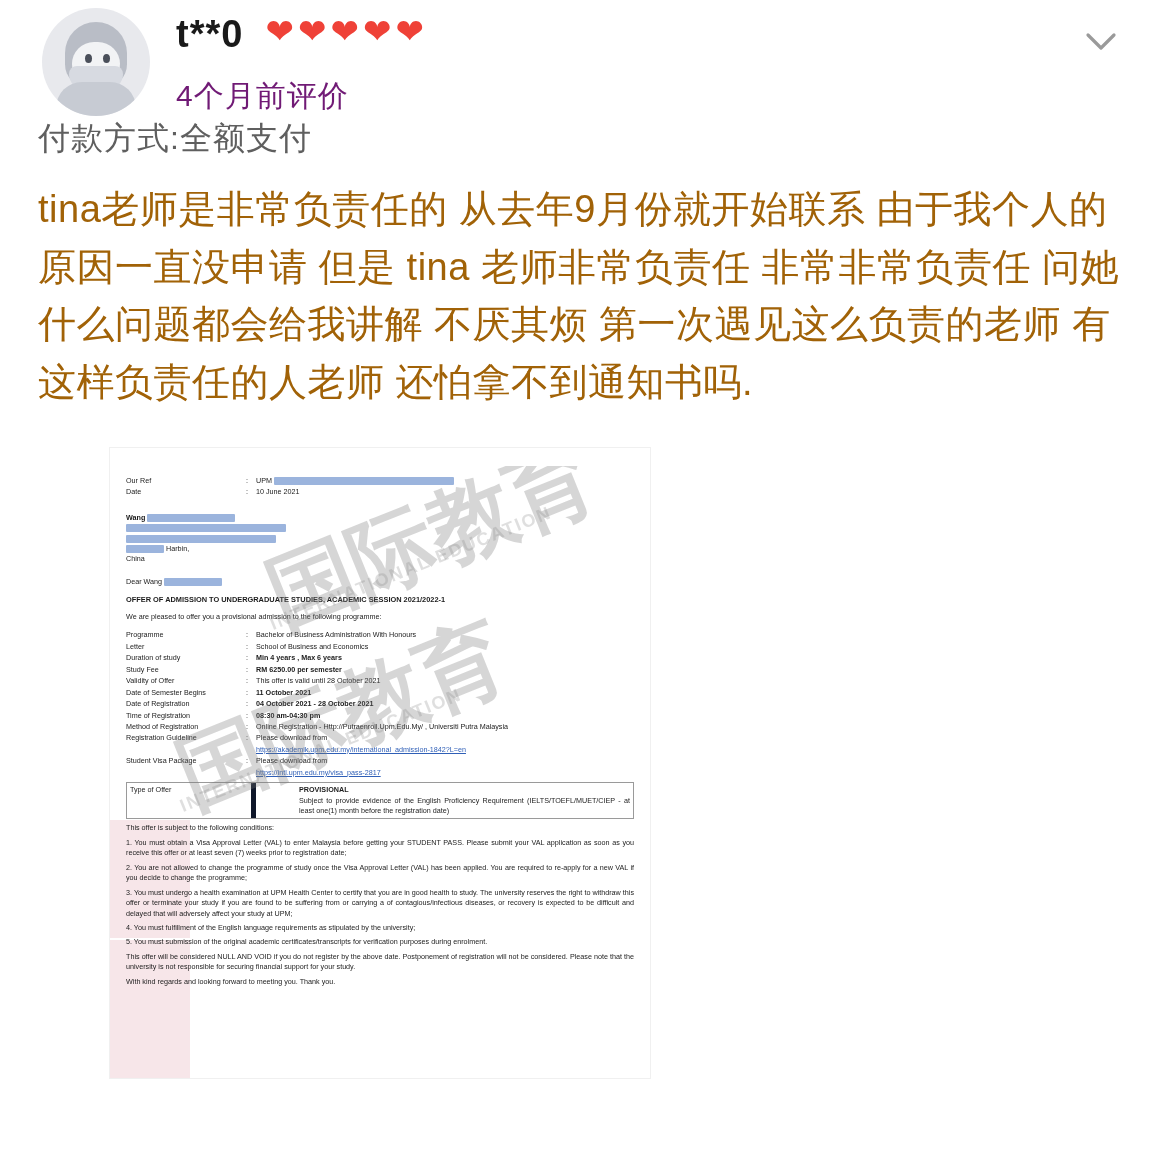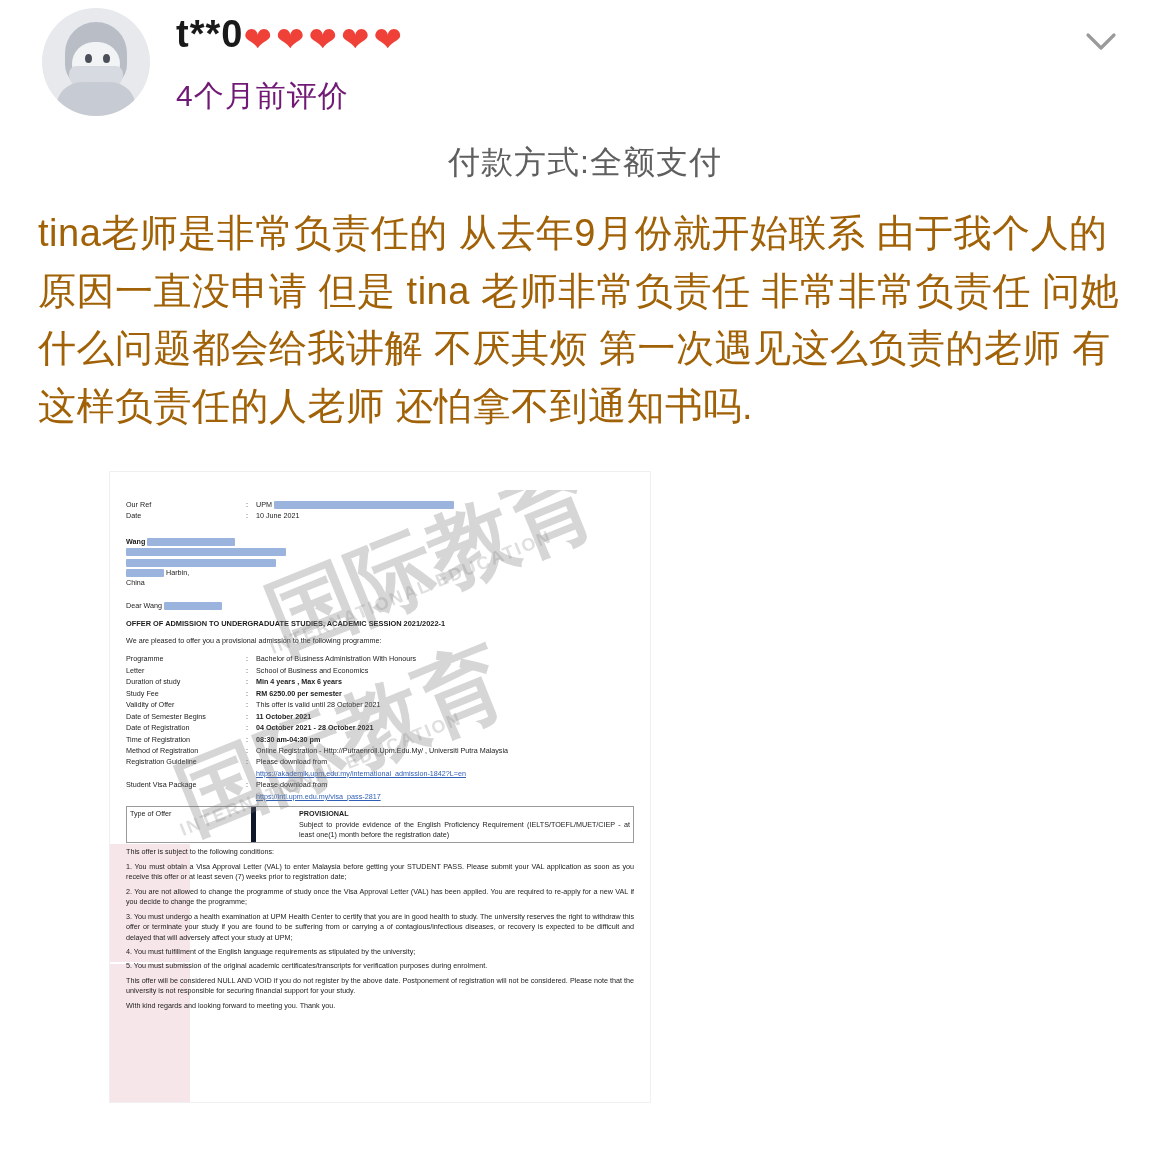--- a/index.html
+++ b/index.html
@@ -87,21 +87,22 @@
     border-radius: 26px 26px 0 0;
   }
   .header-text {
     margin-left: 26px;
     padding-top: 6px;
     flex: 1 1 auto;
     min-width: 0;
   }
   .name-row {
     display: flex;
-    align-items: flex-end;
+    align-items: flex-start;
+    gap: 22px;
   }
   .user-name {
     font-size: 38px;
     font-weight: bold;
     letter-spacing: 1px;
     color: #1a1a1a;
     line-height: 1.1;
   }
   .hearts {
     display: flex;
@@ -119,25 +120,23 @@
   }
   .chevron {
     position: absolute;
     right: 8px;
     top: 18px;
     width: 46px;
     height: 46px;
   }
   
   .pay-line {
-    margin-top: 24px;
     font-size: 32px;
     color: #5f5f5f;
     letter-spacing: 1px;
-    text-align: center;
   }
   
   .review-body {
     margin-top: 20px;
     font-size: 38px;
     line-height: 1.52;
     color: #a16207;
     letter-spacing: 0.5px;
     word-break: break-word;
   }

